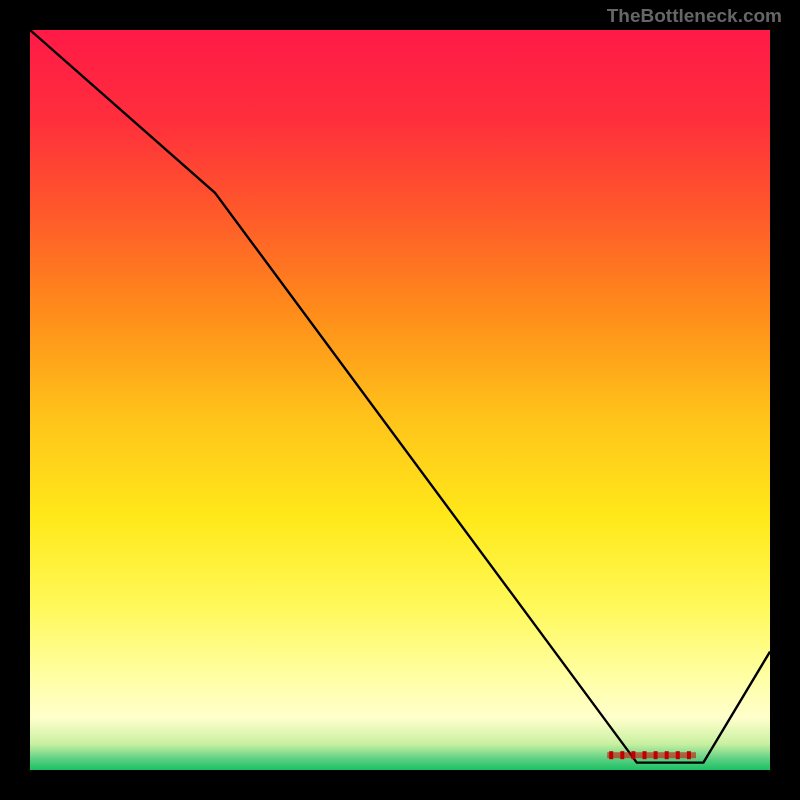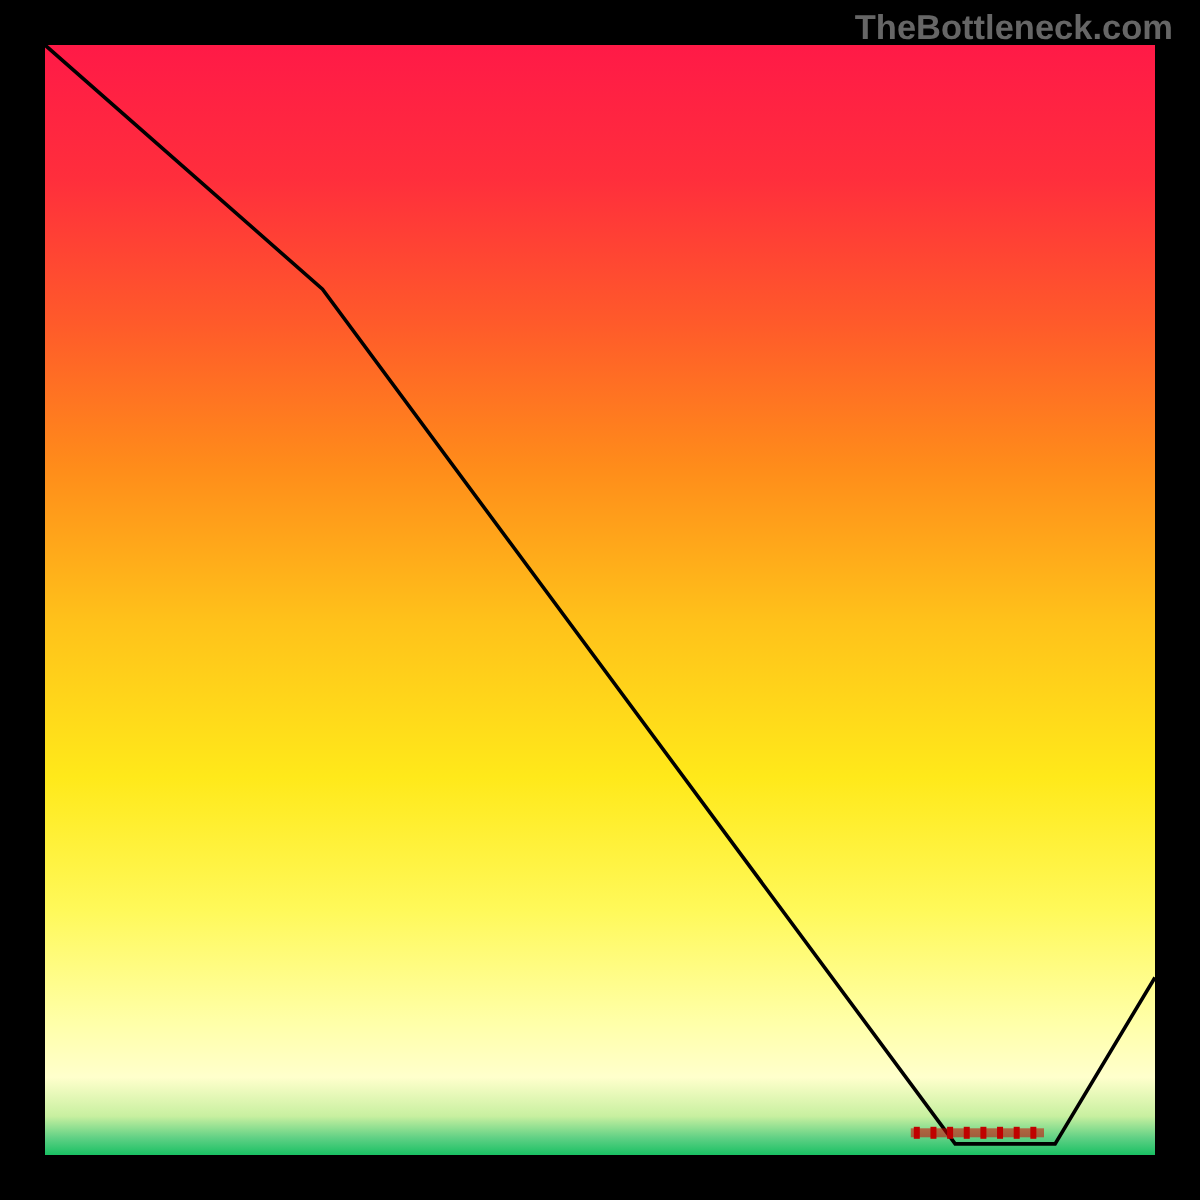--- a/index.html
+++ b/index.html
@@ -14,21 +14,21 @@
   .container {
     position: relative;
     width: 800px;
     height: 800px;
   }
   .watermark {
     position: absolute;
     top: 5px;
     right: 18px;
     color: #666;
-    font-size: 23px;
+    font-size: 19px;
     font-weight: bold;
     z-index: 10;
   }
   .plot-area {
     position: absolute;
     left: 30px;
     top: 30px;
     width: 740px;
     height: 740px;
   }

